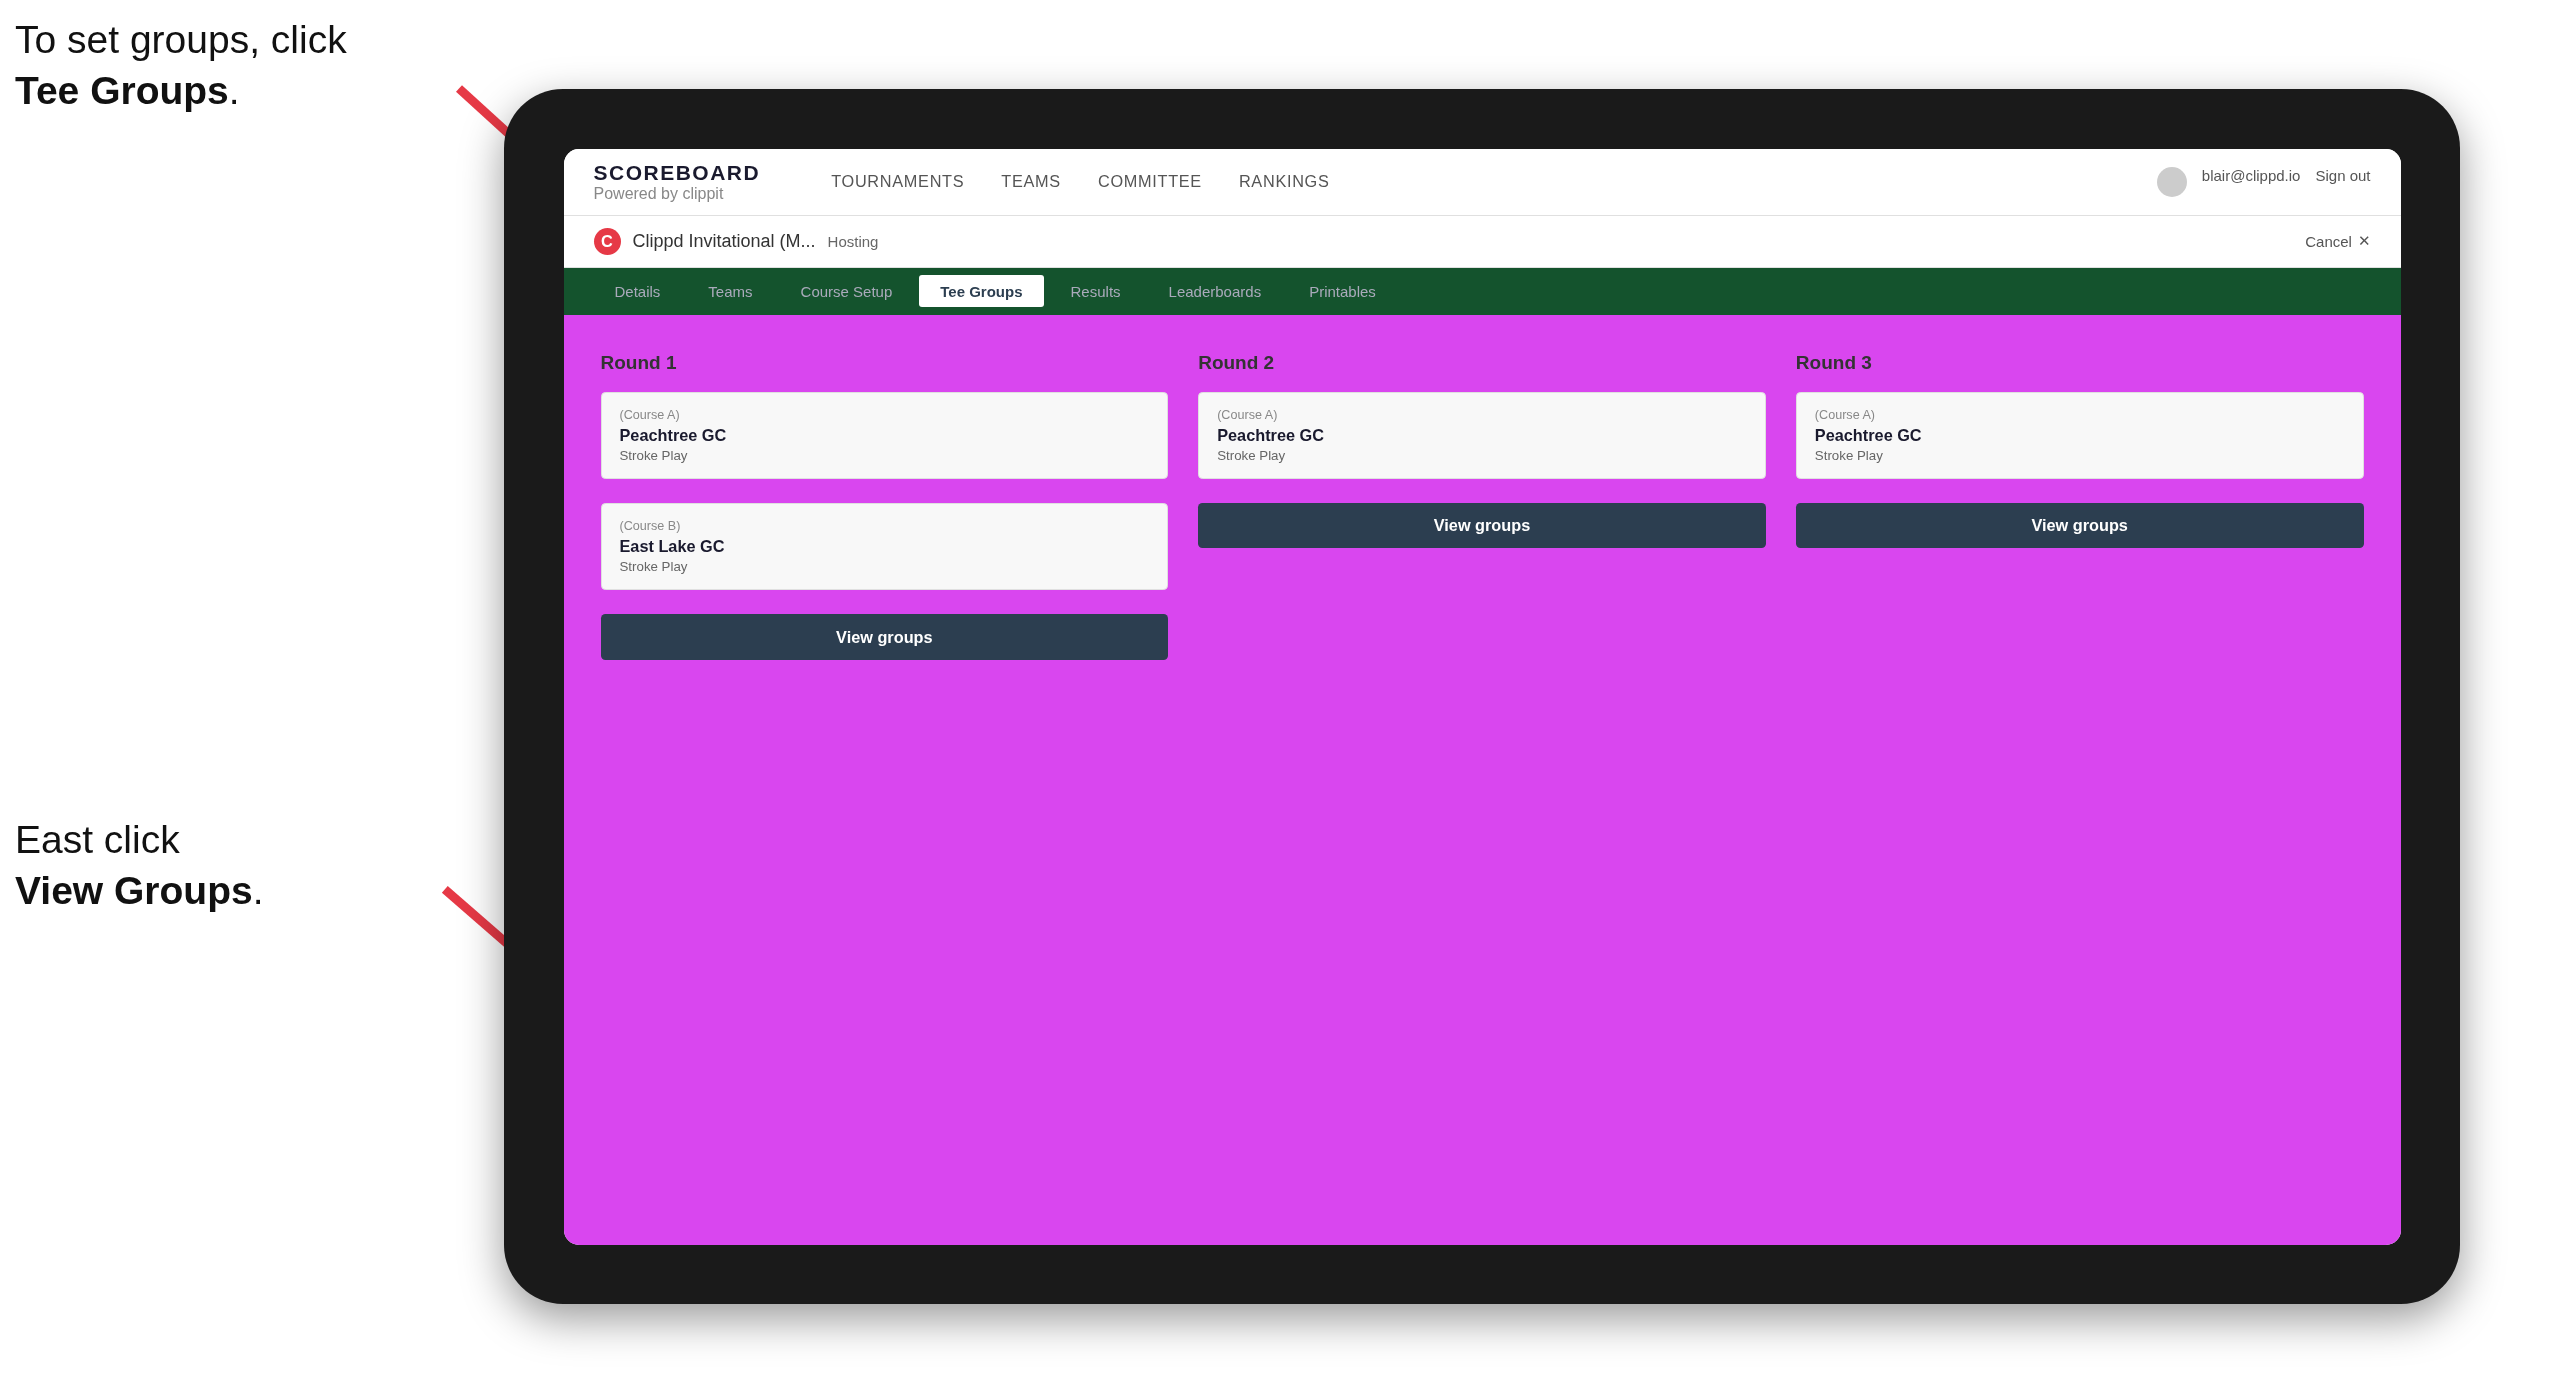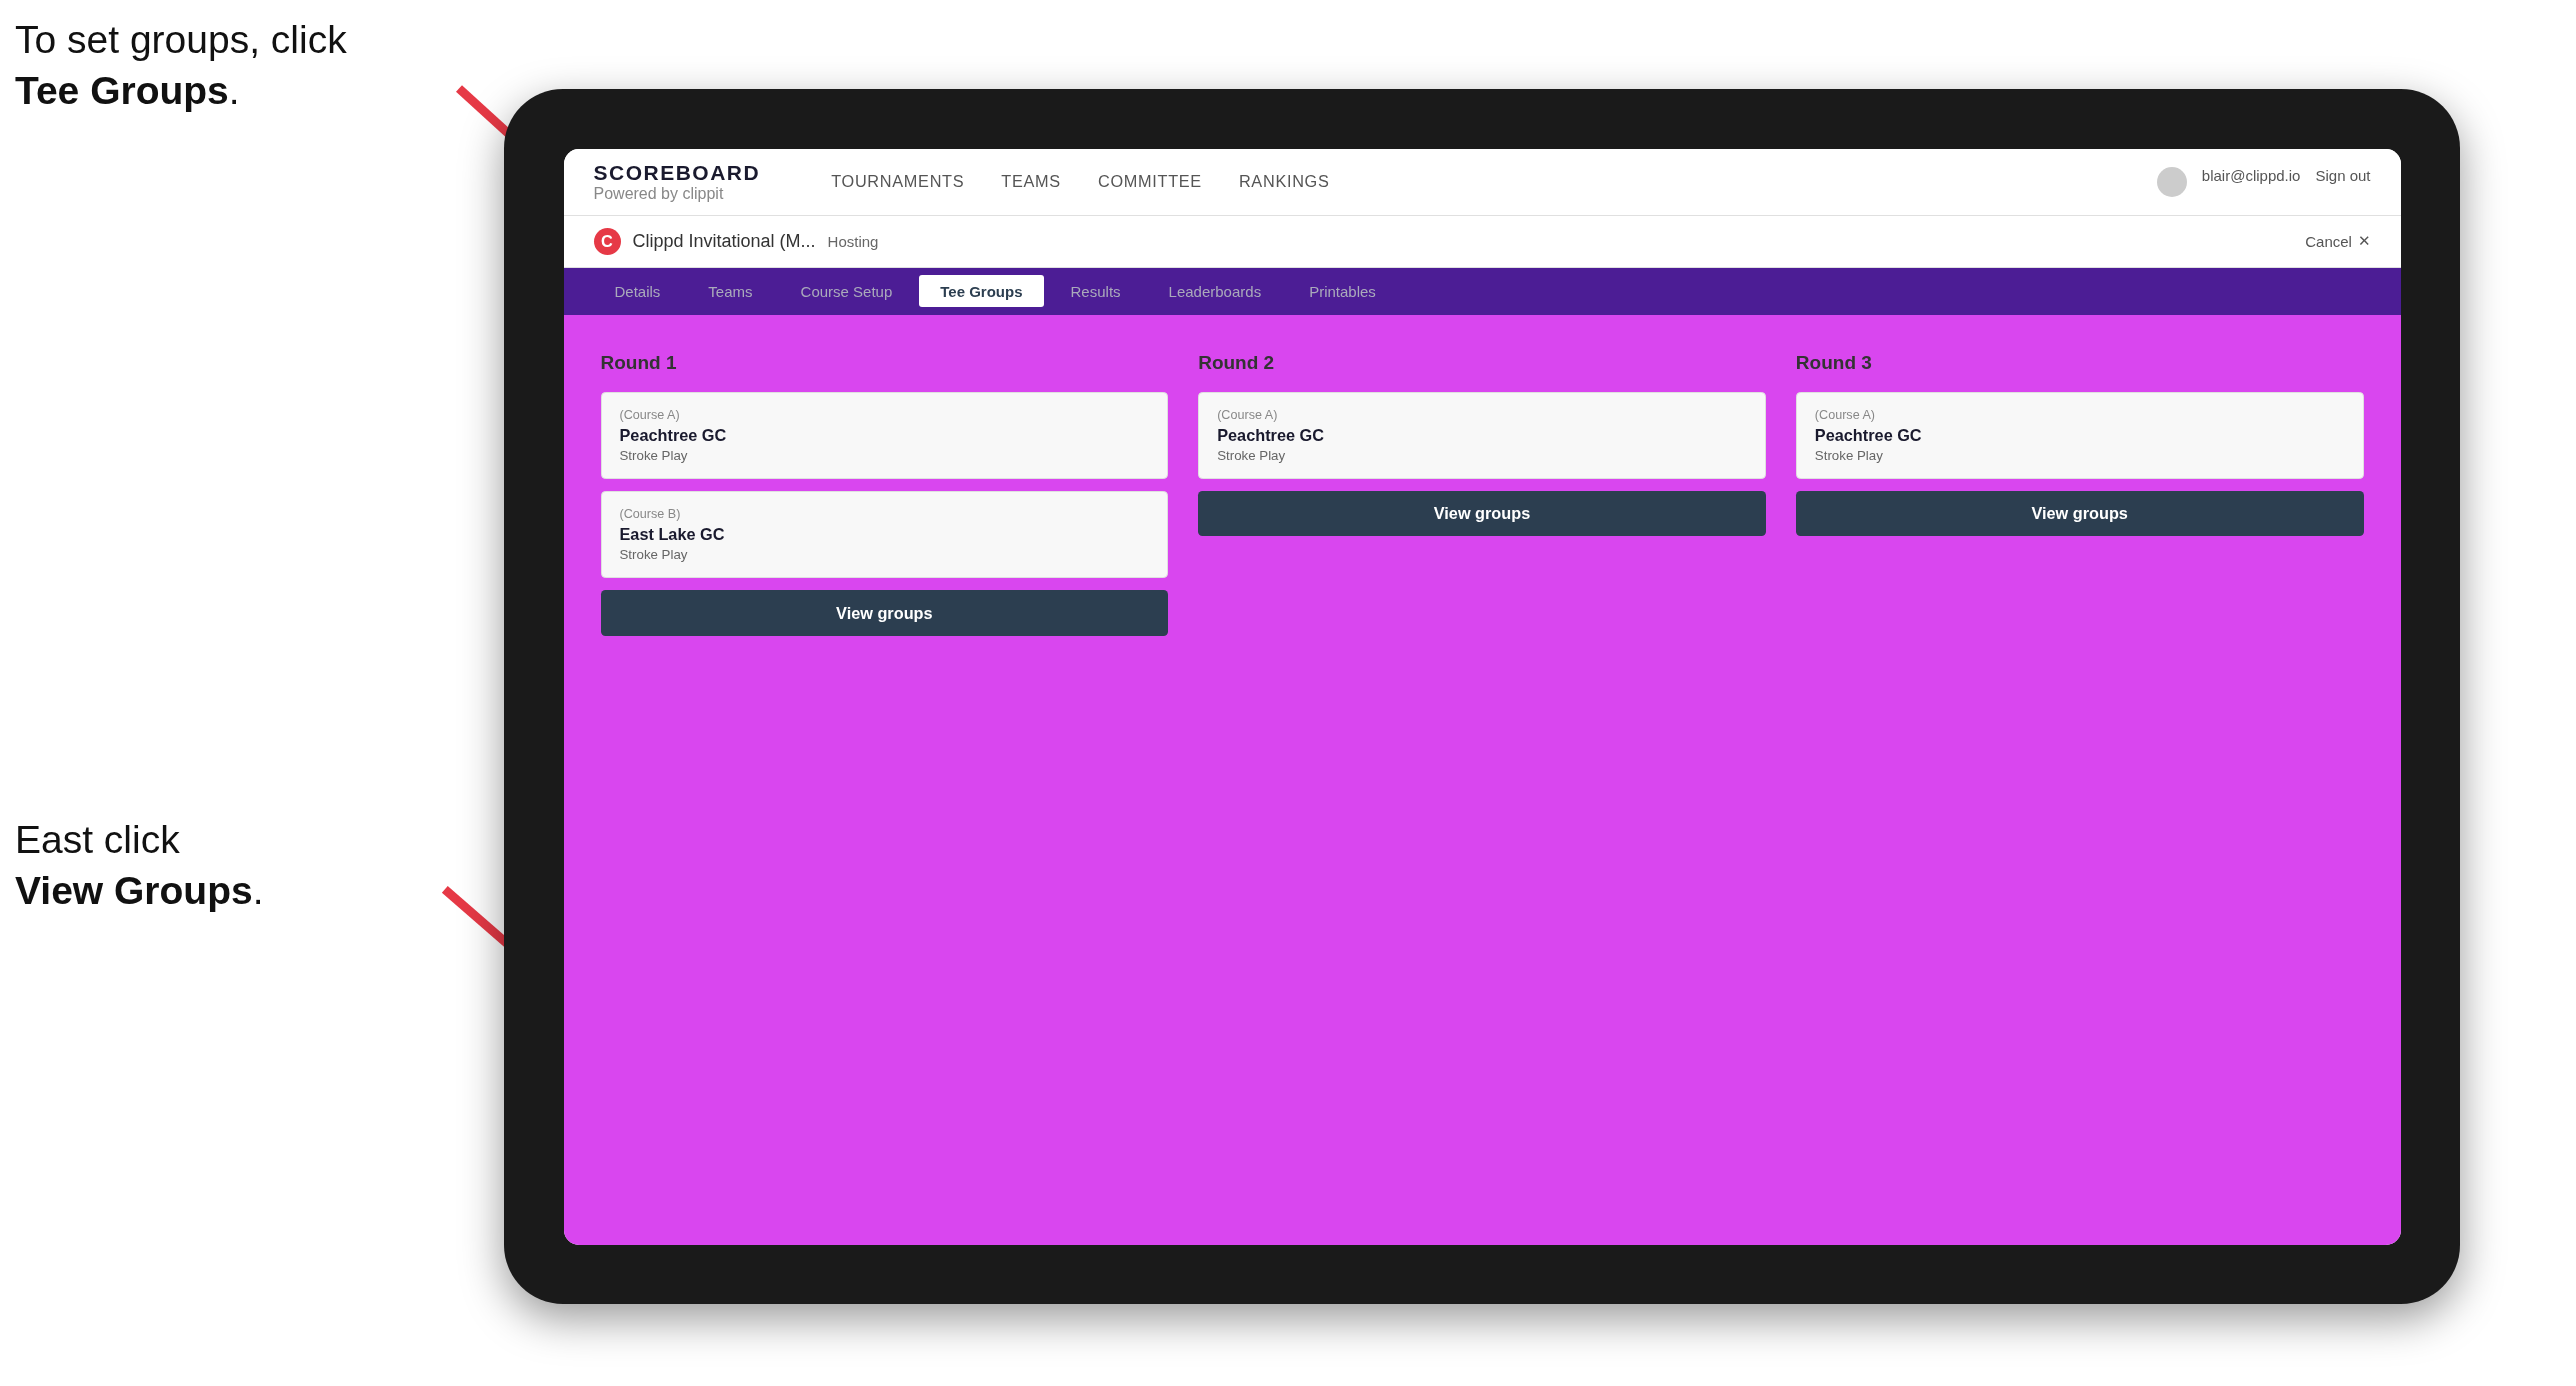--- a/index.html
+++ b/index.html
@@ -159,21 +159,21 @@
       font-size: 15px;
       color: #555;
       cursor: pointer;
       display: flex;
       align-items: center;
       gap: 6px;
     }
 
     
     .tab-bar {
-      background: #4c1d95;
+      background: #14532d;
       height: 47px;
       display: flex;
       align-items: center;
       padding: 0 30px;
       gap: 6px;
     }
 
     .tab-item {
       padding: 7.4px 21px;
       font-size: 15px;
@@ -210,21 +210,21 @@
       font-weight: 600;
       color: #333;
       margin-bottom: 18px;
     }
 
     .course-card {
       background: #f8f8f8;
       border: 0.7px solid #e0e0e0;
       border-radius: 4.4px;
       padding: 15px 18px;
-      margin-bottom: 12px;
+      margin-bottom: 24px;
     }
 
     .course-label {
       font-size: 12.6px;
       color: #888;
       margin-bottom: 4.4px;
     }
 
     .course-name {
       font-size: 16.3px;

